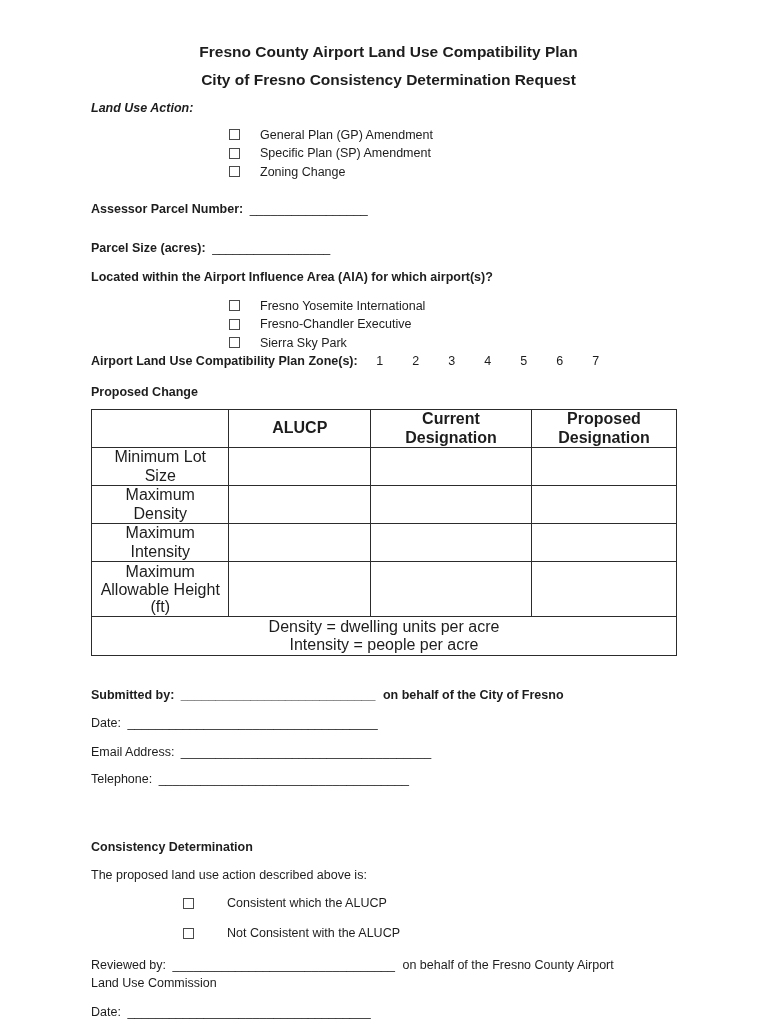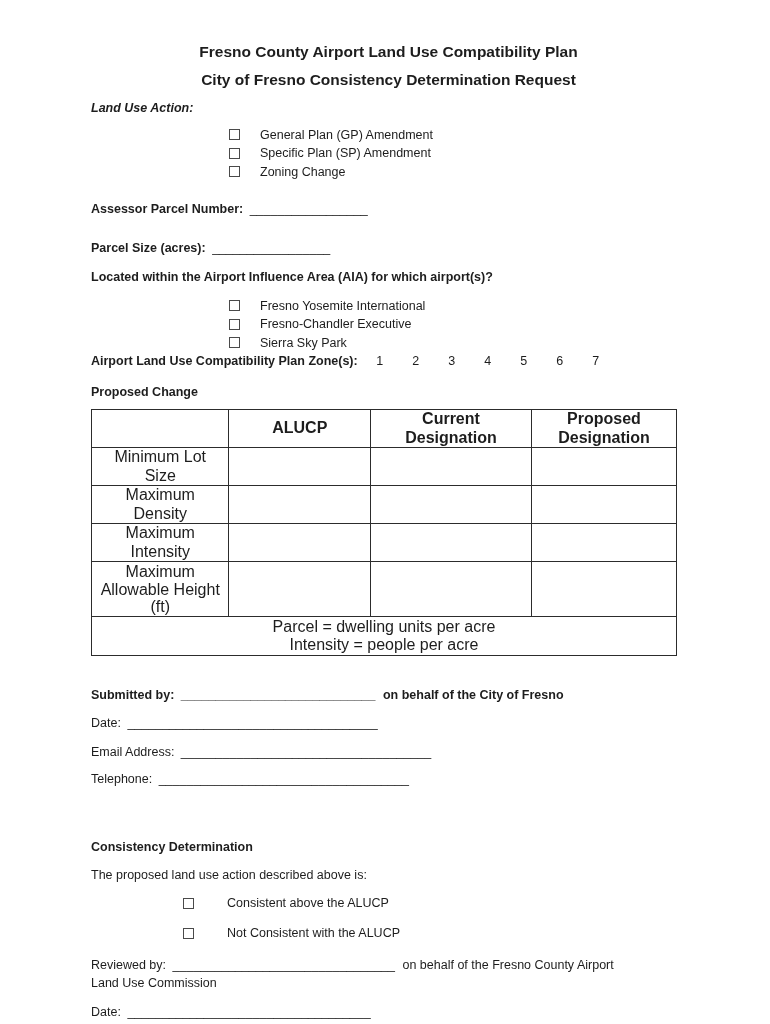--- a/index.html
+++ b/index.html
@@ -172,21 +172,21 @@
       <td></td>
     </tr>
     <tr class="tall">
       <td>Maximum Allowable Height (ft)</td>
       <td></td>
       <td></td>
       <td></td>
     </tr>
     <tr>
       <td class="footnotes" colspan="4">
-        <div>Parcel = dwelling units per acre</div>
+        <div>Density = dwelling units per acre</div>
         <div>Intensity = people per acre</div>
       </td>
     </tr>
   </tbody>
     </table>
 
   <div class="line m-submit">
     <span>Submitted by:</span>
     <span class="fill">____________________________</span>
     <span style="margin-left:4px;">on behalf of the City of Fresno</span>
@@ -207,21 +207,21 @@
     <span class="fill">____________________________________</span>
   </div>
 
   <div class="heading m-consist">Consistency Determination</div>
 
   <div class="m-cb1" style="margin-top:10px;">The proposed land use action described above is:</div>
 
   <div class="indent-b">
     <div class="cb-row m-cb1">
       <span class="checkbox"></span>
-      <span class="cb-label">Consistent above the ALUCP</span>
+      <span class="cb-label">Consistent which the ALUCP</span>
     </div>
     <div class="cb-row m-cb2">
       <span class="checkbox"></span>
       <span class="cb-label">Not Consistent with the ALUCP</span>
     </div>
   </div>
 
   <div class="m-reviewed wrap2">
     <div class="line">
       <span>Reviewed by:</span>

